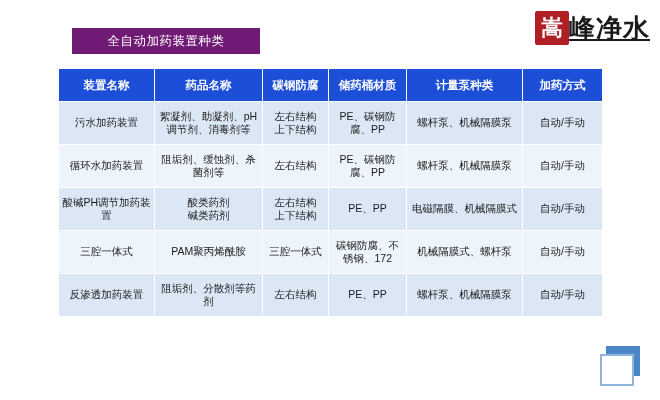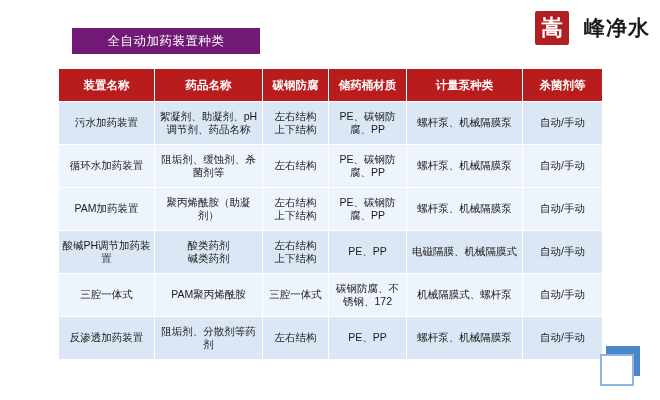--- a/index.html
+++ b/index.html
@@ -36,26 +36,27 @@
     background: #b01f24;
     color: #ffffff;
     font-size: 22px;
     line-height: 34px;
     text-align: center;
     font-family: "DejaVu Sans", sans-serif;
     font-weight: bold;
     border-radius: 2px;
   }
   .logo-text {
-    margin-left: 15px;
-    font-size: 21px;
+    margin-left: 0;
+    font-size: 26px;
     font-weight: bold;
     color: #1a1a1a;
     letter-spacing: 1px;
     font-family: "DejaVu Sans", sans-serif;
+    text-decoration: underline;
   }
   
   .title-bar {
     position: absolute;
     left: 72px;
     top: 28px;
     width: 188px;
     height: 26px;
     background: #701a75;
     color: #ffffff;
@@ -68,21 +69,21 @@
   
   table.main-table {
     position: absolute;
     left: 58px;
     top: 68px;
     border-collapse: collapse;
     width: 544px;
     table-layout: fixed;
   }
   table.main-table th {
-    background: #b91c1c;
+    background: #1d4ed8;
     color: #ffffff;
     font-size: 11.5px;
     font-weight: bold;
     border: 1px solid #ffffff;
     height: 28px;
     text-align: center;
     padding: 2px 2px;
   }
   table.main-table td {
     border: 1px solid #ffffff;
@@ -151,48 +152,40 @@
         <col class="col-5">
         <col class="col-6">
     </colgroup>
     <thead>
       <tr>
         <th>装置名称</th>
         <th>药品名称</th>
         <th>碳钢防腐</th>
         <th>储药桶材质</th>
         <th>计量泵种类</th>
-        <th>杀菌剂等</th>
+        <th>加药方式</th>
       </tr>
     </thead>
     <tbody>
         <tr class="row-even">
           <td>污水加药装置</td>
-          <td>絮凝剂、助凝剂、pH调节剂、药品名称</td>
+          <td>絮凝剂、助凝剂、pH调节剂、消毒剂等</td>
           <td>左右结构<br>上下结构</td>
           <td>PE、碳钢防腐、PP</td>
           <td>螺杆泵、机械隔膜泵</td>
           <td>自动/手动</td>
         </tr>
         <tr class="row-odd">
           <td>循环水加药装置</td>
           <td>阻垢剂、缓蚀剂、杀菌剂等</td>
           <td>左右结构</td>
           <td>PE、碳钢防腐、PP</td>
           <td>螺杆泵、机械隔膜泵</td>
           <td>自动/手动</td>
         </tr>
-        <tr class="row-odd">
-          <td>PAM加药装置</td>
-          <td>聚丙烯酰胺（助凝剂）</td>
-          <td>左右结构<br>上下结构</td>
-          <td>PE、碳钢防腐、PP</td>
-          <td>螺杆泵、机械隔膜泵</td>
-          <td>自动/手动</td>
-        </tr>
         <tr class="row-even">
           <td>酸碱PH调节加药装置</td>
           <td>酸类药剂<br>碱类药剂</td>
           <td>左右结构<br>上下结构</td>
           <td>PE、PP</td>
           <td>电磁隔膜、机械隔膜式</td>
           <td>自动/手动</td>
         </tr>
         <tr class="row-odd">
           <td>三腔一体式</td>

